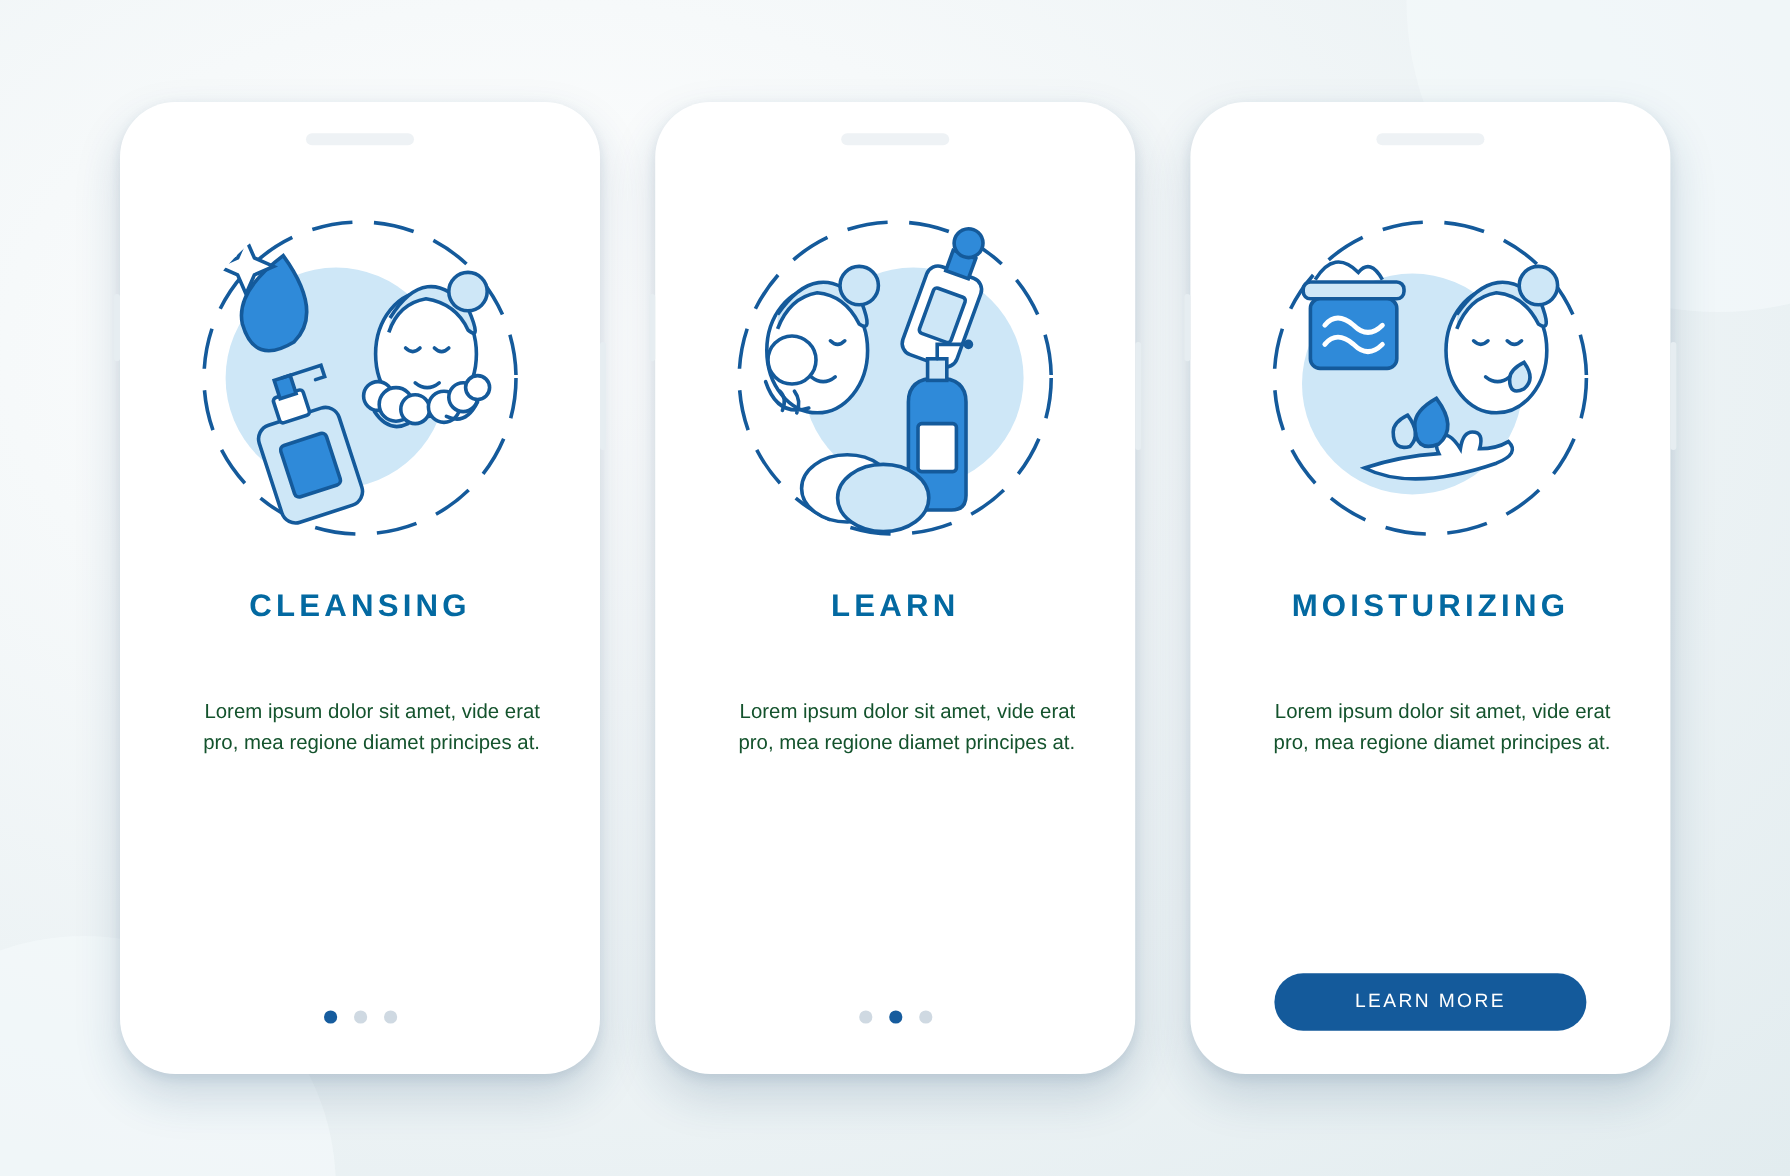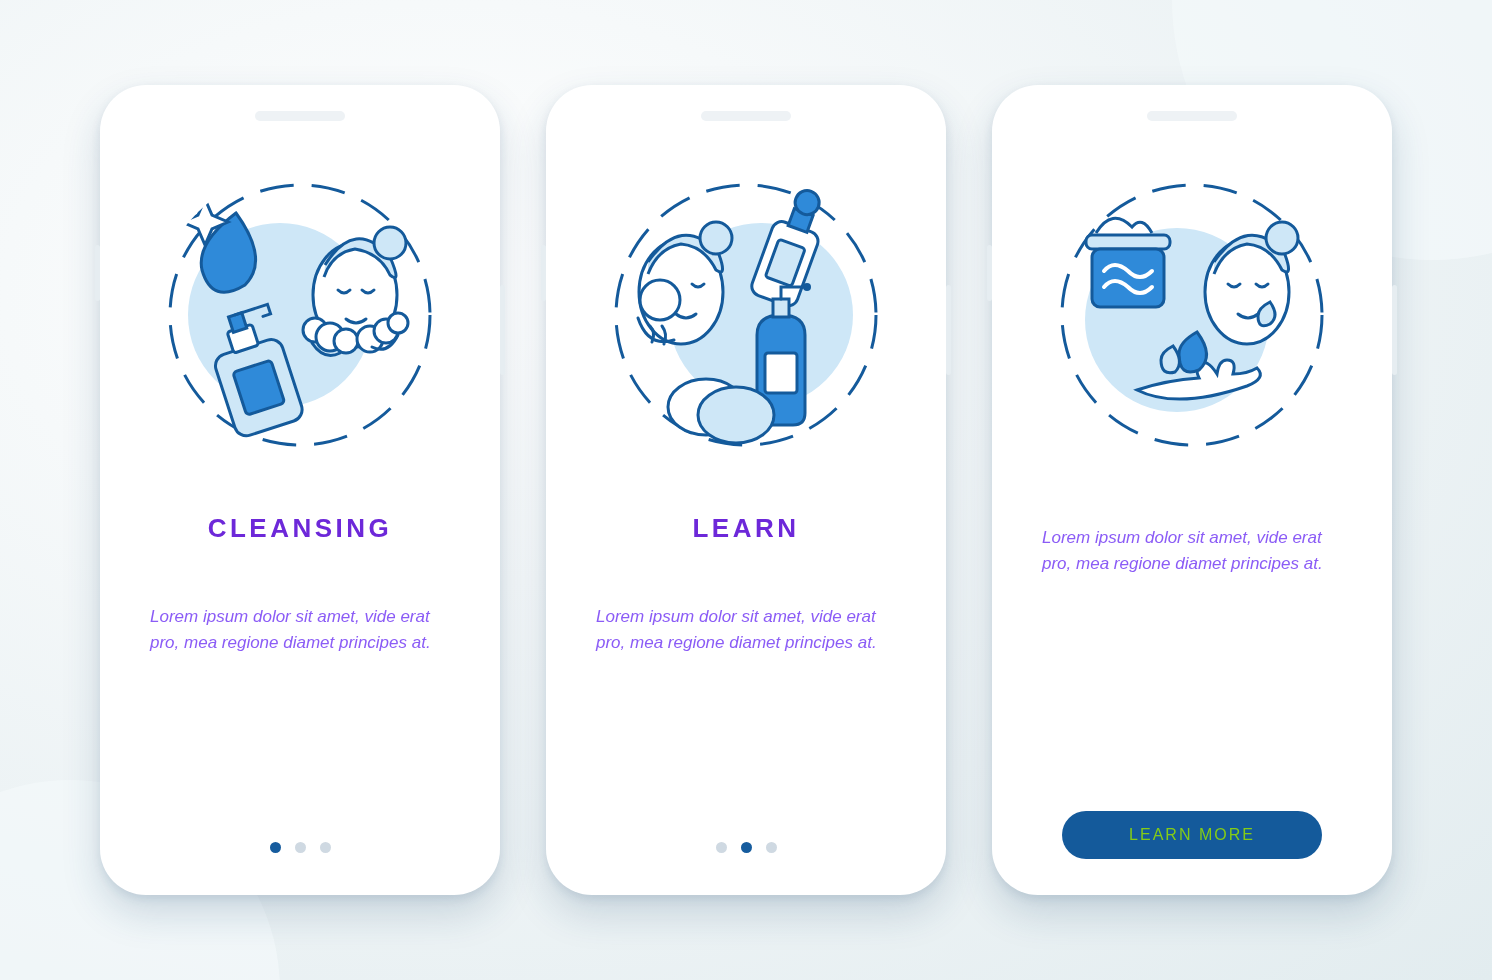--- a/index.html
+++ b/index.html
@@ -57,35 +57,34 @@
 
   .illus {
     width: 300px;
     height: 300px;
     margin-top: 10px;
     position: relative;
   }
   .illus svg { width: 100%; height: 100%; display: block; }
 
   .title {
-    margin-top: 48px;
+    margin-top: 24px;
     font-size: 26px;
     letter-spacing: 3.5px;
     font-weight: 700;
-    color: #6d28d9;
+    color: #0369a1;
     text-align: right;
   }
   .desc {
     margin-top: 60px;
     font-size: 17px;
     line-height: 1.5;
-    color: #8b5cf6;
-    text-align: left;
+    color: #14532d;
+    text-align: right;
     max-width: 300px;
-    font-style: italic;
   }
 
   .dots {
     position: absolute;
     bottom: 42px; left: 0; right: 0;
     display: flex;
     gap: 14px;
     justify-content: center;
   }
   .dots span {
@@ -94,21 +93,21 @@
   }
   .dots span.active { background: #165c9e; }
 
   .cta {
     position: absolute;
     bottom: 36px; left: 50%; transform: translateX(-50%);
     width: 260px; height: 48px;
     border: none;
     border-radius: 30px;
     background: #145a9b;
-    color: #84cc16;
+    color: #ffffff;
     font-size: 16px;
     letter-spacing: 2px;
     font-weight: 500;
     cursor: pointer;
   }
 </style>
 </head>
 <body>
 
 <div class="bg-shape top-right"></div>
@@ -271,18 +270,19 @@
           </g>
 
           <g transform="translate(95,175)">
             <path d="M0 50 Q40 70 110 46 Q130 38 120 28 Q110 34 96 34 Q100 20 90 20 Q82 20 80 34 Q70 18 62 24 Q58 30 62 38 Q30 40 0 50 Z" fill="#fff" stroke="#145a9b" stroke-width="3"></path>
             <path d="M60 -8 Q78 16 62 30 Q42 38 42 14 Q42 2 60 -8 Z" fill="#2f8ad9" stroke="#145a9b" stroke-width="3"></path>
             <path d="M36 6 Q48 22 38 32 Q24 36 24 20 Q24 12 36 6 Z" fill="#cee7f7" stroke="#145a9b" stroke-width="3"></path>
           </g>
         </g>
       </svg>
     </div>
+    <h2 class="title">MOISTURIZING</h2>
     <p class="desc">Lorem ipsum dolor sit amet, vide erat pro, mea regione diamet principes at.</p>
 
     <button class="cta">LEARN MORE</button>
   </div>
 
 </div>
 
 </body></html>

